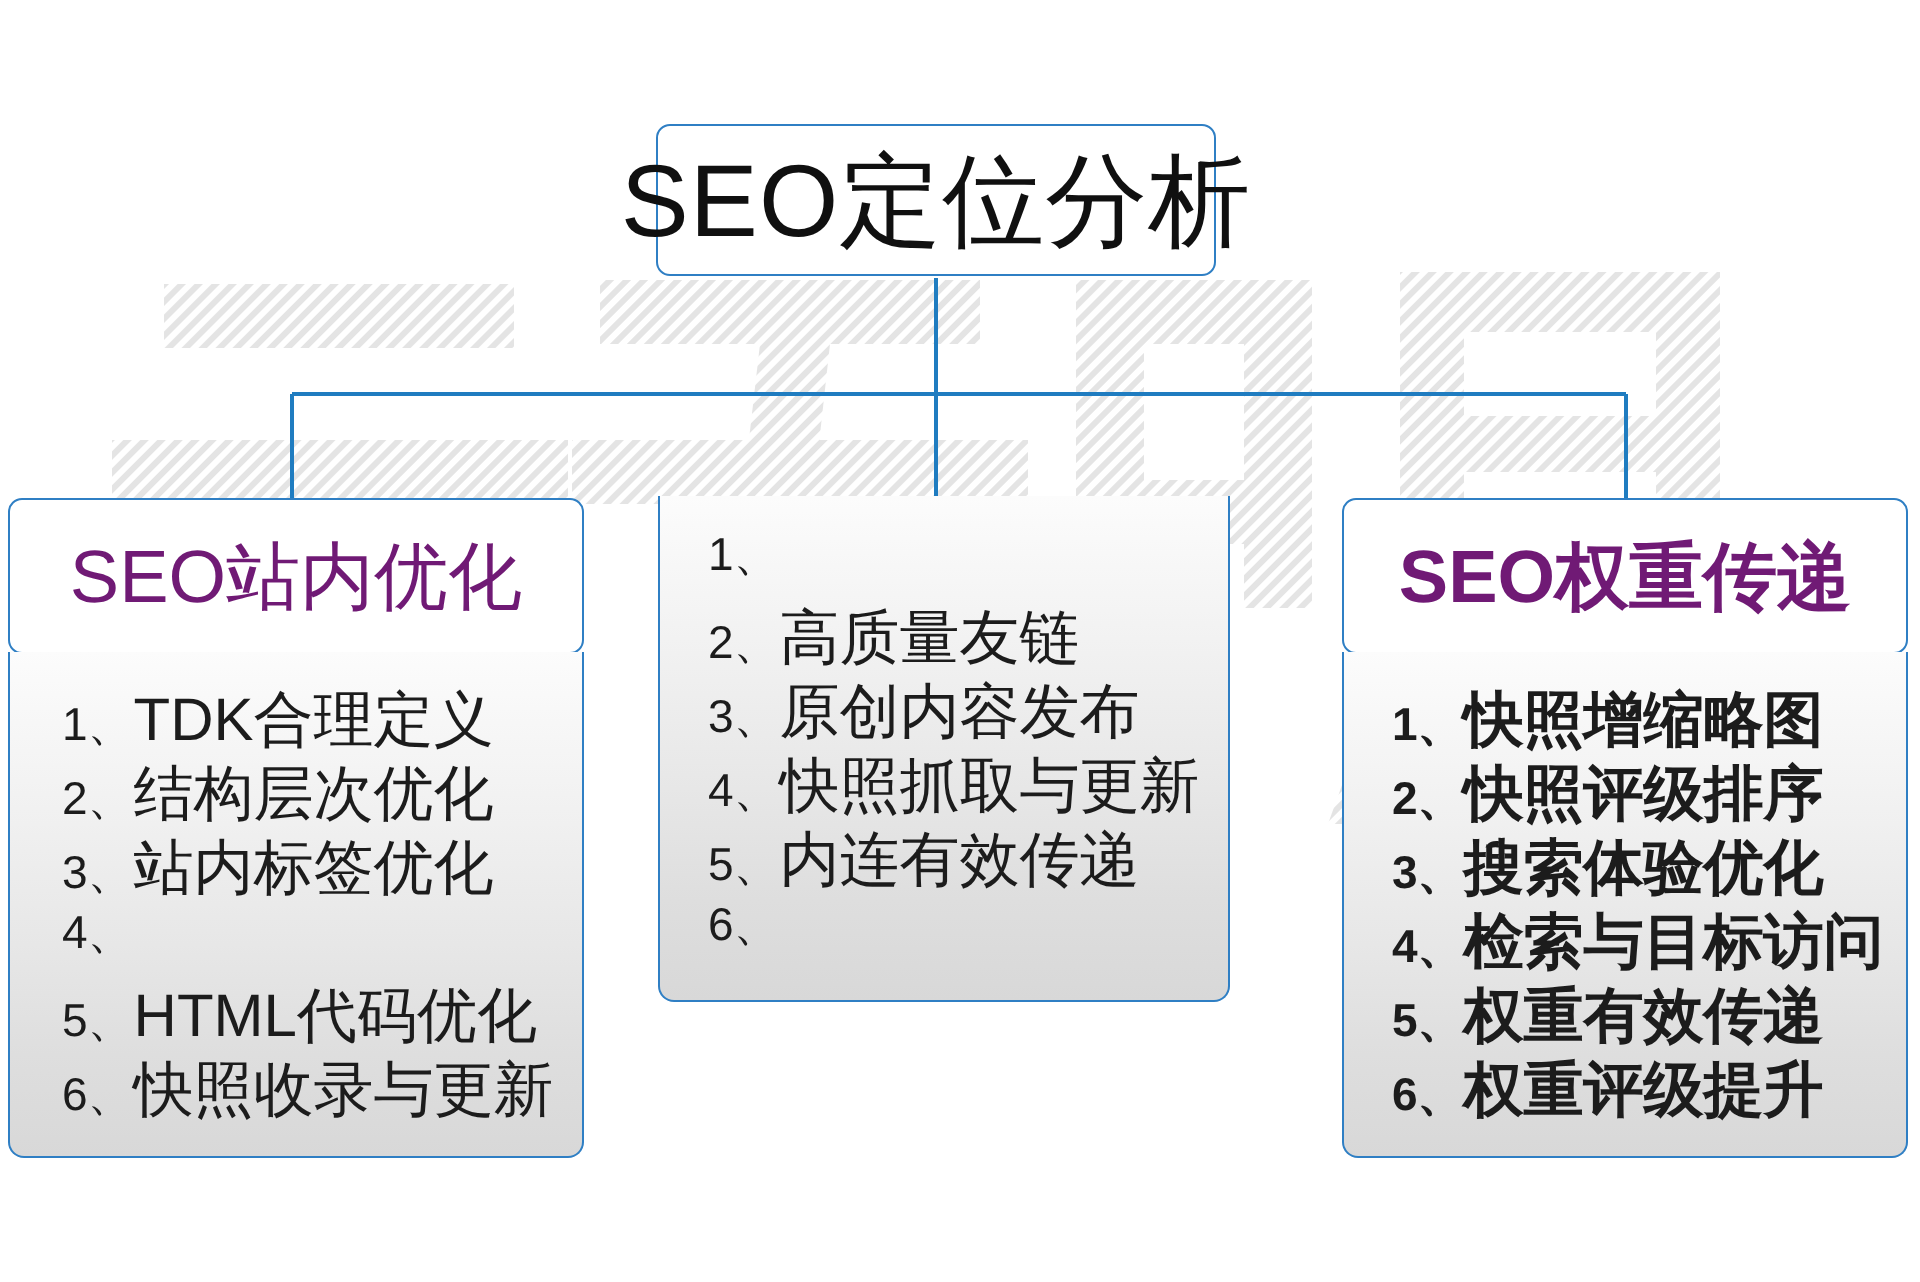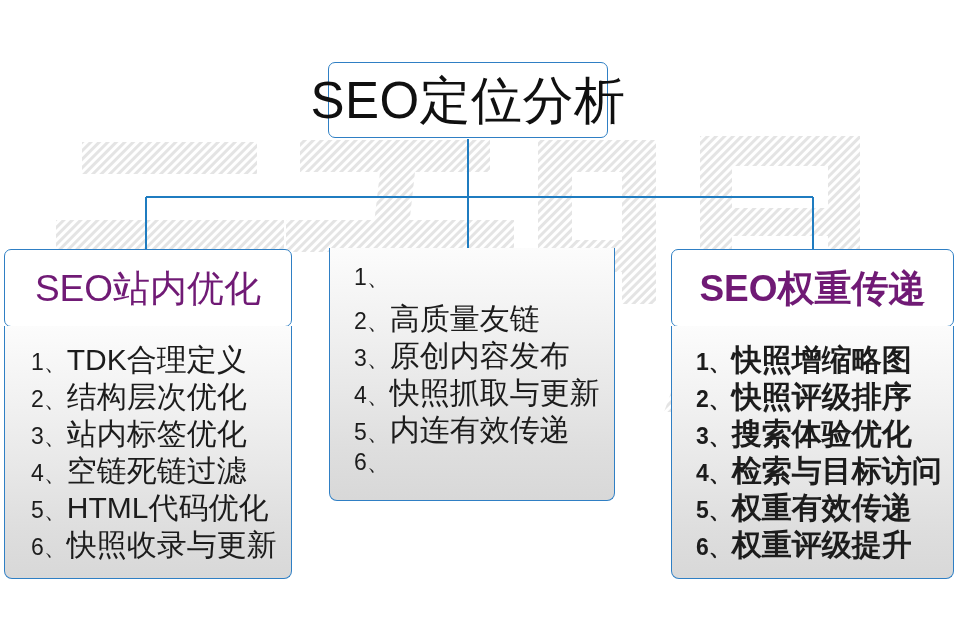--- a/index.html
+++ b/index.html
@@ -224,21 +224,20 @@
         <li>
           <span class="item-num">2、</span>
           <span class="item-text">结构层次优化</span>
         </li>
         <li>
           <span class="item-num">3、</span>
           <span class="item-text">站内标签优化</span>
         </li>
         <li>
           <span class="item-num">4、</span>
-          <span class="item-text">空链死链过滤</span>
         </li>
         <li>
           <span class="item-num">5、</span>
           <span class="item-text">HTML代码优化</span>
         </li>
         <li>
           <span class="item-num">6、</span>
           <span class="item-text">快照收录与更新</span>
         </li>
       </ul>

